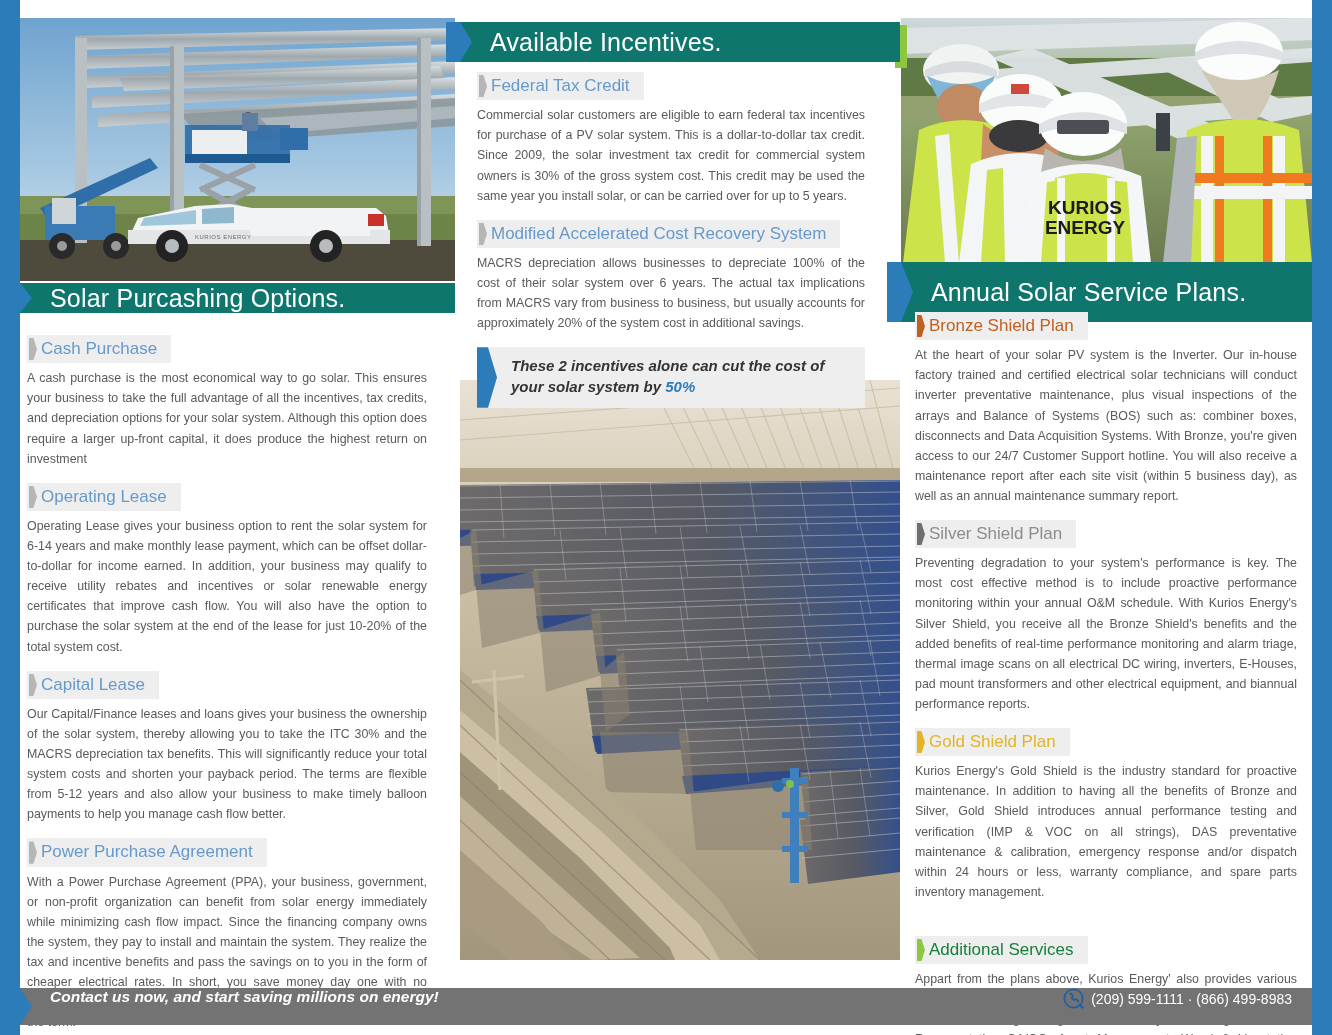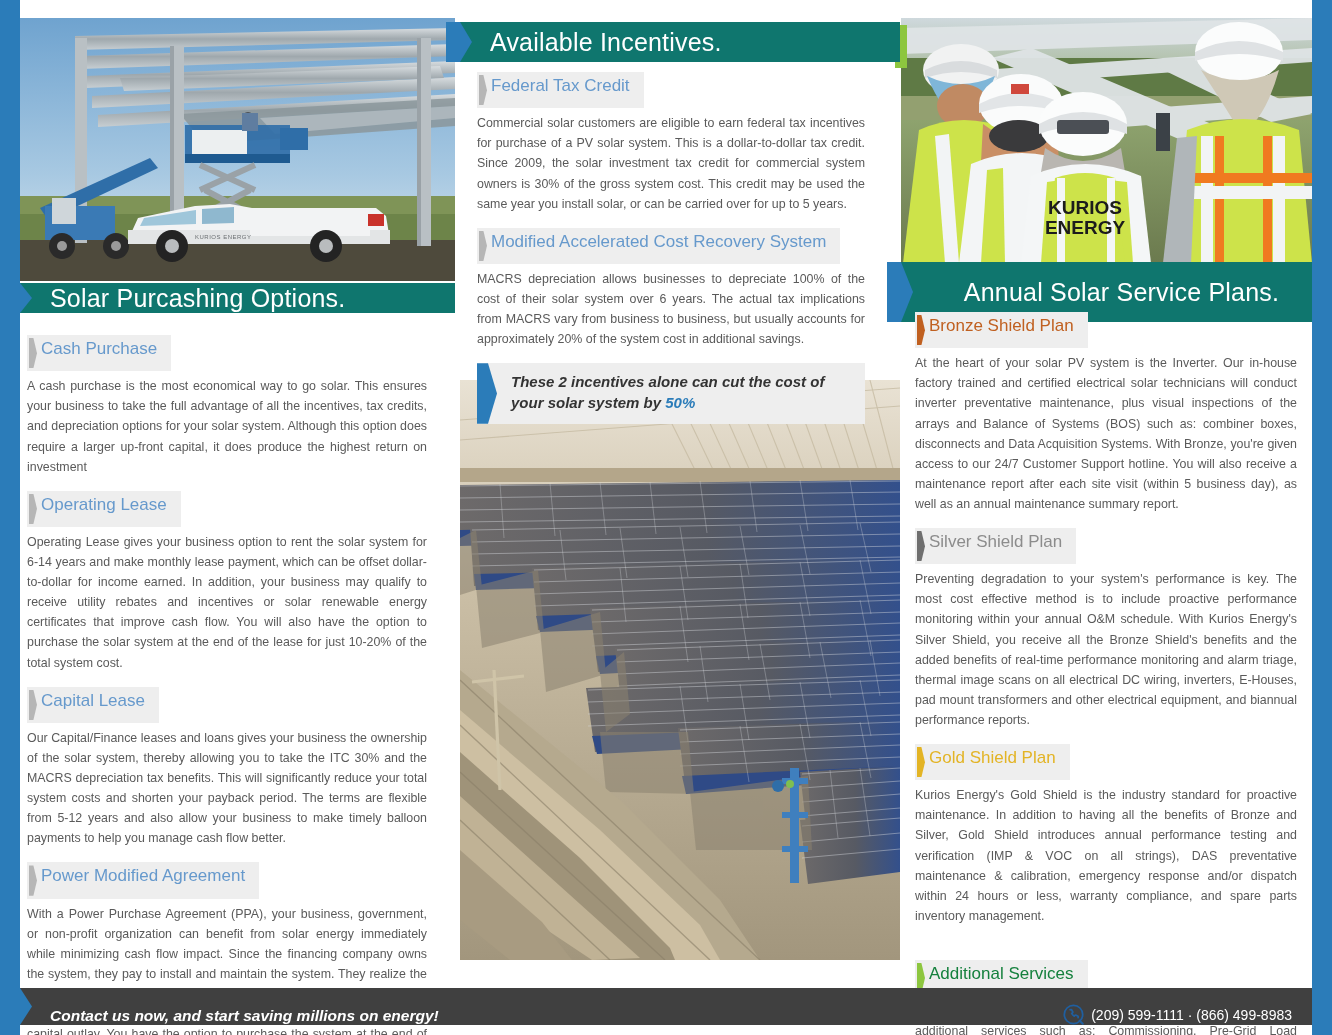--- a/index.html
+++ b/index.html
@@ -36,38 +36,38 @@
   }
   .sec-header .tab {
     position:absolute; left:-14px; top:0; bottom:0; width:26px;
     background:#2b7cb9;
     clip-path: polygon(0 0, 54% 0, 100% 50%, 54% 100%, 0 100%);
   }
   .sec-header .sec-title { margin-left:30px; }
 
   #hdr-incentives { left:460px; top:22px;  width:440px; height:40px; }
   #hdr-purchasing { left:20px;  top:283px; width:435px; height:30px; }
-  #hdr-service    { left:901px; top:262px; width:411px; height:60px;justify-content:center; }
+  #hdr-service    { left:901px; top:262px; width:411px; height:60px; }
 
   
   .green-strip { position:absolute; left:895px; top:25px; width:12px; height:43px; background:#8dc63f; }
   .green-strip-b { position:absolute; left:895px; top:262px; width:12px; height:42px; background:#8dc63f; }
 
   
   .col { position:absolute; }
   #col-left   { left:27px;  top:335px; width:400px; }
   #col-mid    { left:477px; top:72px;  width:388px; }
   #col-right  { left:915px; top:312px; width:382px; }
 
   
   .subhead {
     display:inline-block;
     position:relative;
     background:#eeeeee;
-    padding:3px 14px 12px 14px;
+    padding:3px 14px 4px 14px;
     margin-bottom:5px;
     font-size:17px;
     font-weight:400;
     line-height:1.25;
     white-space:nowrap;
   }
   .subhead .bullet {
     position:absolute; left:2px; top:3px; bottom:3px; width:8px;
     clip-path: polygon(0 0, 55% 0, 100% 50%, 55% 100%, 0 100%);
   }
@@ -107,22 +107,22 @@
   .pullquote .qtab {
     position:absolute; left:0; top:0; bottom:0; width:20px;
     background:#2b7cb9;
     clip-path: polygon(0 0, 55% 0, 100% 50%, 55% 100%, 0 100%);
   }
   .pullquote .hl { color:#2b7cb9; }
 
   
   #footer {
     position:absolute; left:20px; bottom:10px; width:1292px; height:37px;
-    background:#404040;
-    display:flex; align-items:flex-end; justify-content:space-between;
+    background:#737373;
+    display:flex; align-items:flex-start; justify-content:space-between;
   }
   #footer .ftab {
     position:absolute; left:-14px; top:0; bottom:0; width:26px;
     background:#2b7cb9;
     clip-path: polygon(0 0, 54% 0, 100% 50%, 54% 100%, 0 100%);
   }
   #footer .f-left {
     margin-left:30px;
     color:#ffffff; font-style:italic; font-weight:bold; font-size:15.5px;
   }
@@ -440,21 +440,21 @@
     <p class="body-text">Operating Lease gives your business option to rent the solar system for 6-14 years and make monthly lease payment, which can be offset dollar-to-dollar for income earned. In addition, your business may qualify to receive utility rebates and incentives or solar renewable energy certificates that improve cash flow. You will also have the option to purchase the solar system at the end of the lease for just 10-20% of the total system cost.</p>
 
     <div class="subhead blue">
       <span class="bullet"></span>
       <span>Capital Lease</span>
     </div>
     <p class="body-text">Our Capital/Finance leases and loans gives your business the ownership of the solar system, thereby allowing you to take the ITC 30% and the MACRS depreciation tax benefits. This will significantly reduce your total system costs and shorten your payback period. The terms are flexible from 5-12 years and also allow your business to make timely balloon payments to help you manage cash flow better.</p>
 
     <div class="subhead blue">
       <span class="bullet"></span>
-      <span>Power Modified Agreement</span>
+      <span>Power Purchase Agreement</span>
     </div>
     <p class="body-text last">With a Power Purchase Agreement (PPA), your business, government, or non-profit organization can benefit from solar energy immediately while minimizing cash flow impact. Since the financing company owns the system, they pay to install and maintain the system. They realize the tax and incentive benefits and pass the savings on to you in the form of cheaper electrical rates. In short, you save money day one with no capital outlay. You have the option to purchase the system at the end of the term.</p>
   </div>
 
   <div class="col" id="col-mid">
 
     <div class="subhead blue">
       <span class="bullet"></span>
       <span>Federal Tax Credit</span>
     </div>

